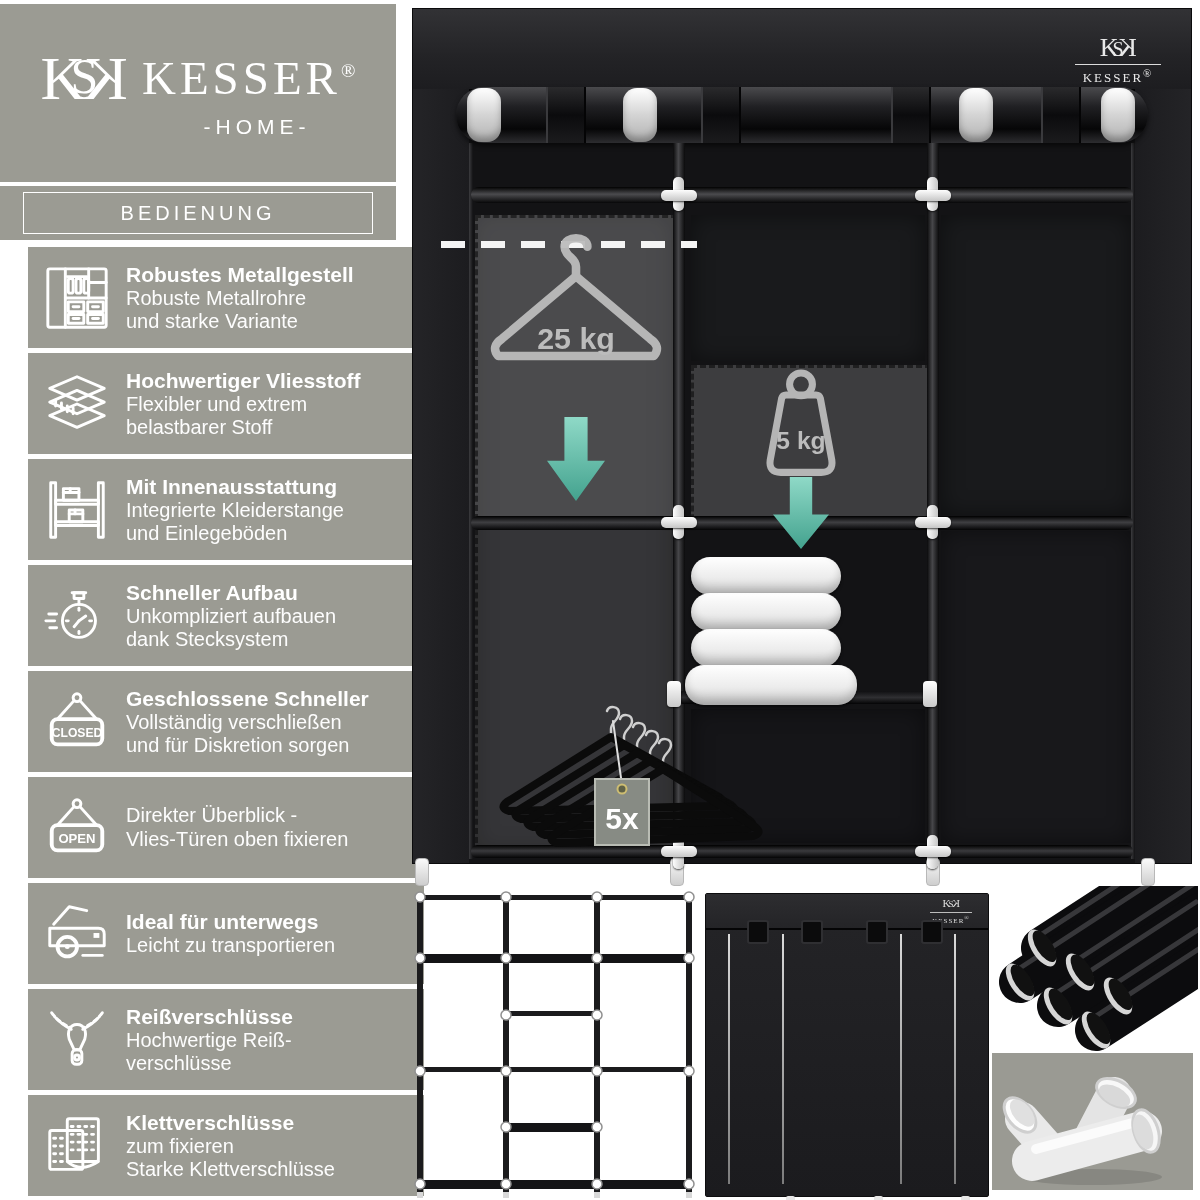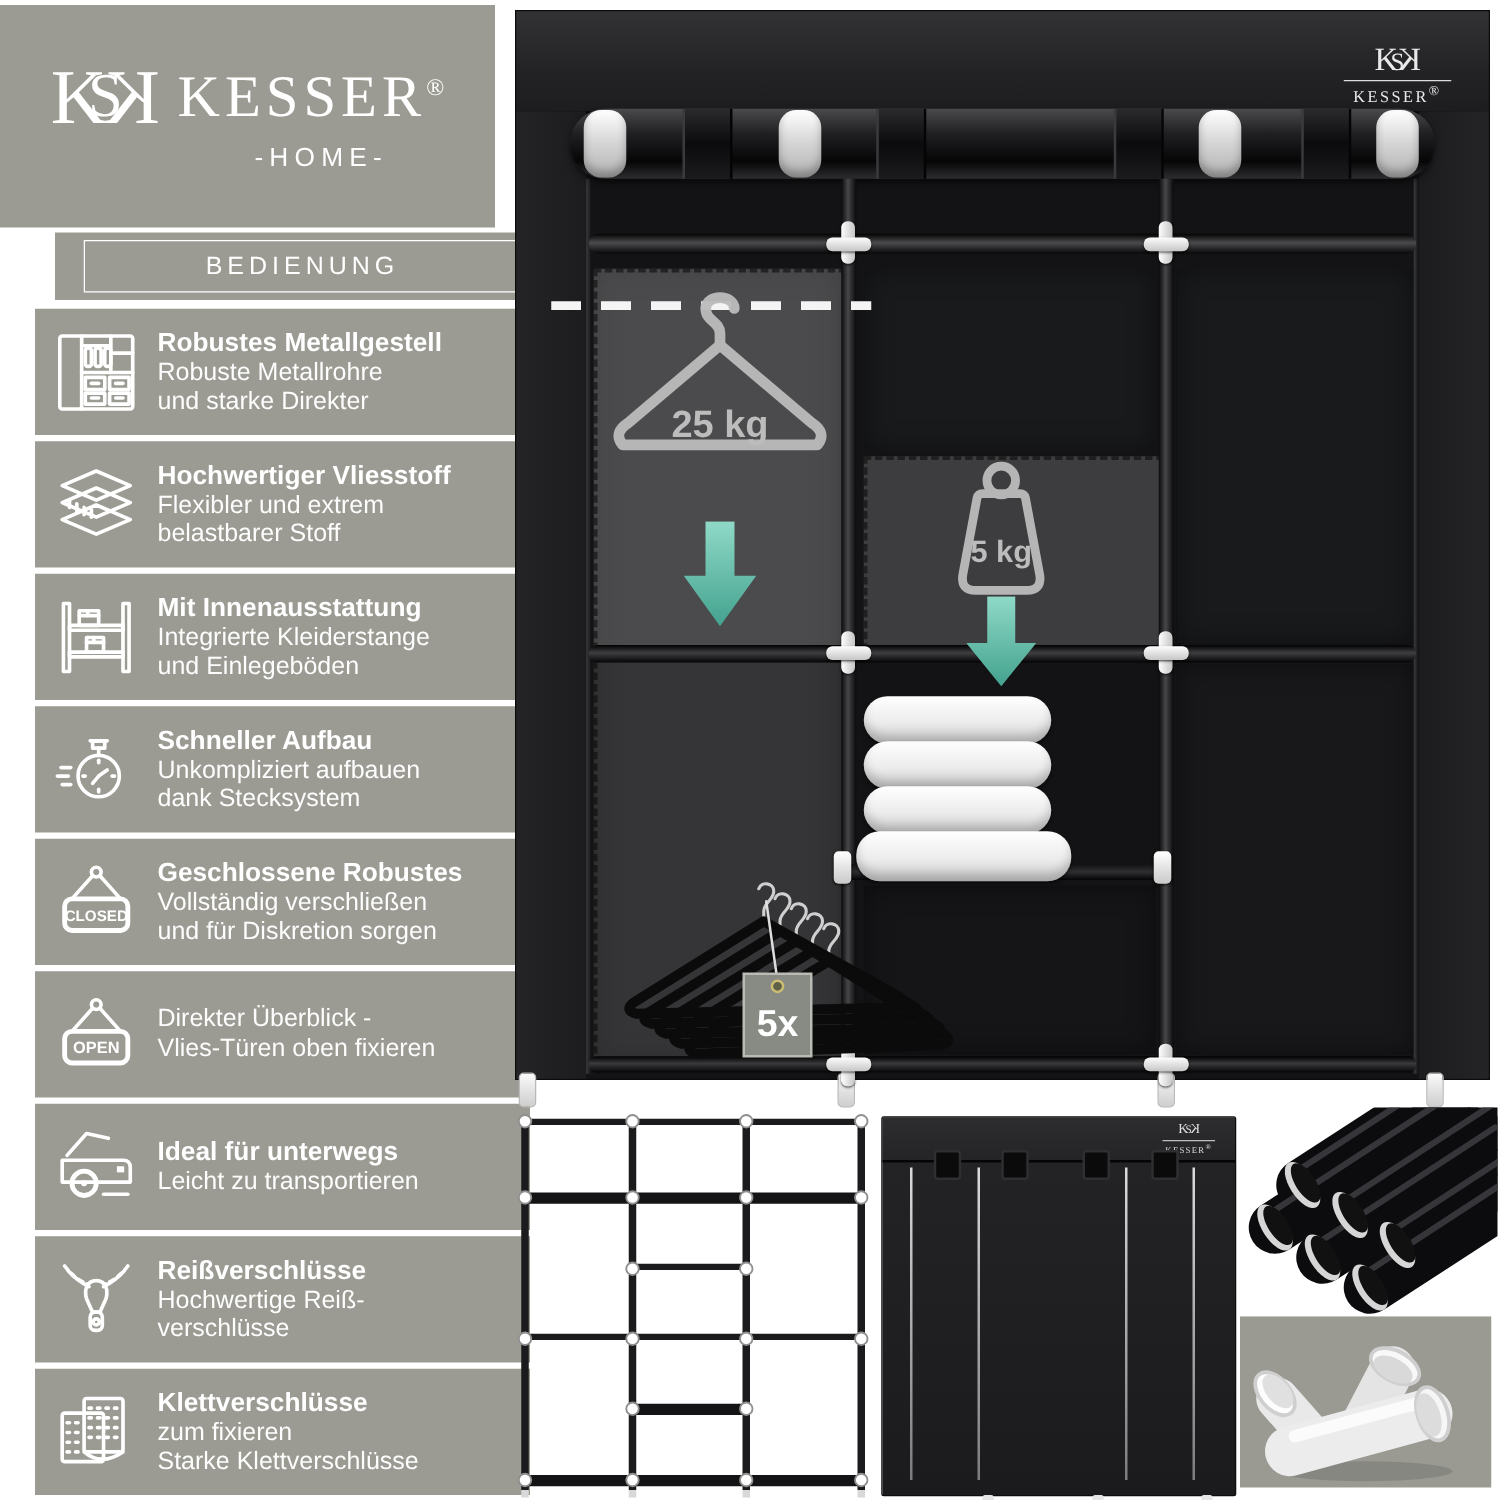--- a/index.html
+++ b/index.html
@@ -11,21 +11,21 @@
   .sidebar-block{position:absolute;left:0;width:396px;background:#9b9b93;}
   .logo-block{top:4px;height:178px;display:flex;flex-direction:column;justify-content:center;align-items:center;}
   .logo-row{display:flex;align-items:center;gap:14px;}
   .mono{font-family:"Liberation Serif",serif;color:#fff;line-height:1;display:flex;align-items:center;}
   .mono .mk{font-size:62px;font-weight:400;}
   .mono .ms{font-size:50px;margin:0 -15px;position:relative;top:-2px;}
   .mono .mflip{display:inline-block;transform:scaleX(-1);}
   .brand-big{font-family:"Liberation Serif",serif;color:#fff;font-size:47px;letter-spacing:4px;}
   .brand-big sup{font-size:19px;letter-spacing:0;}
   .brand-home{color:#fff;font-size:21px;letter-spacing:5px;margin:6px 0 0 118px;font-weight:400;}
-  .header-block{top:186px;height:54px;display:flex;align-items:center;justify-content:center;margin-left:44px;}
+  .header-block{top:186px;height:54px;display:flex;align-items:center;justify-content:center;}
   .header-box{width:348px;height:40px;border:1.5px solid #fff;display:flex;align-items:center;justify-content:center;
               color:#fff;font-size:20px;letter-spacing:4px;}
   .items{position:absolute;left:0;top:247px;width:396px;display:flex;flex-direction:column;gap:5px;margin-left:28px;}
   .item{height:101px;background:#9b9b93;display:flex;align-items:center;}
   .icon-wrap{flex:0 0 98px;display:flex;align-items:center;justify-content:center;}
   .texts{flex:1;padding-right:6px;}
   .f-title{color:#fff;font-weight:bold;font-size:21px;line-height:1.2;}
   .f-line{color:#fdfdfd;font-size:20px;line-height:1.17;}
   .ic{stroke:#fff;fill:none;stroke-width:3;stroke-linecap:round;stroke-linejoin:round;}
 
@@ -137,21 +137,21 @@
               <line x1="32" y1="57" x2="38" y2="57"></line>
             <rect x="47" y="40" width="16" height="10"></rect>
               <line x1="52" y1="45" x2="58" y2="45"></line>
             <rect x="47" y="53" width="16" height="9"></rect>
               <line x1="52" y1="57" x2="58" y2="57"></line>
           </svg>
         </div>
         <div class="texts">
           <div class="f-title">Robustes Metallgestell</div>
           <div class="f-line">Robuste Metallrohre</div>
-          <div class="f-line">und starke Direkter</div>
+          <div class="f-line">und starke Variante</div>
         </div>
       </div>
 
       <div class="item">
         <div class="icon-wrap">
           <svg class="ic" width="70" height="70" viewBox="0 0 72 72">
             <path d="M36,8 L64,20 36,32 8,20 Z"></path>
             <path d="M36,22 L64,34 36,46 8,34 Z"></path>
             <line x1="14" y1="32" x2="14" y2="38"></line>
               <line x1="20" y1="35" x2="20" y2="41"></line>
@@ -218,21 +218,21 @@
         <div class="icon-wrap">
           <svg class="ic" width="70" height="70" viewBox="0 0 72 72">
             <circle cx="36" cy="11" r="4"></circle>
             <line x1="33" y1="14" x2="16" y2="33"></line>
               <line x1="39" y1="14" x2="56" y2="33"></line>
             <rect x="10" y="33" width="52" height="26" rx="6" stroke-width="4"></rect>
             <text x="36" y="51" text-anchor="middle" font-size="12.5" font-weight="bold" fill="#fff" stroke="none" font-family="Liberation Sans, sans-serif">CLOSED</text>
           </svg>
         </div>
         <div class="texts">
-          <div class="f-title">Geschlossene Robustes</div>
+          <div class="f-title">Geschlossene Schneller</div>
           <div class="f-line">Vollständig verschließen</div>
           <div class="f-line">und für Diskretion sorgen</div>
         </div>
       </div>
 
       <div class="item">
         <div class="icon-wrap">
           <svg class="ic" width="70" height="70" viewBox="0 0 72 72">
             <circle cx="36" cy="11" r="4"></circle>
             <line x1="33" y1="14" x2="16" y2="33"></line>

